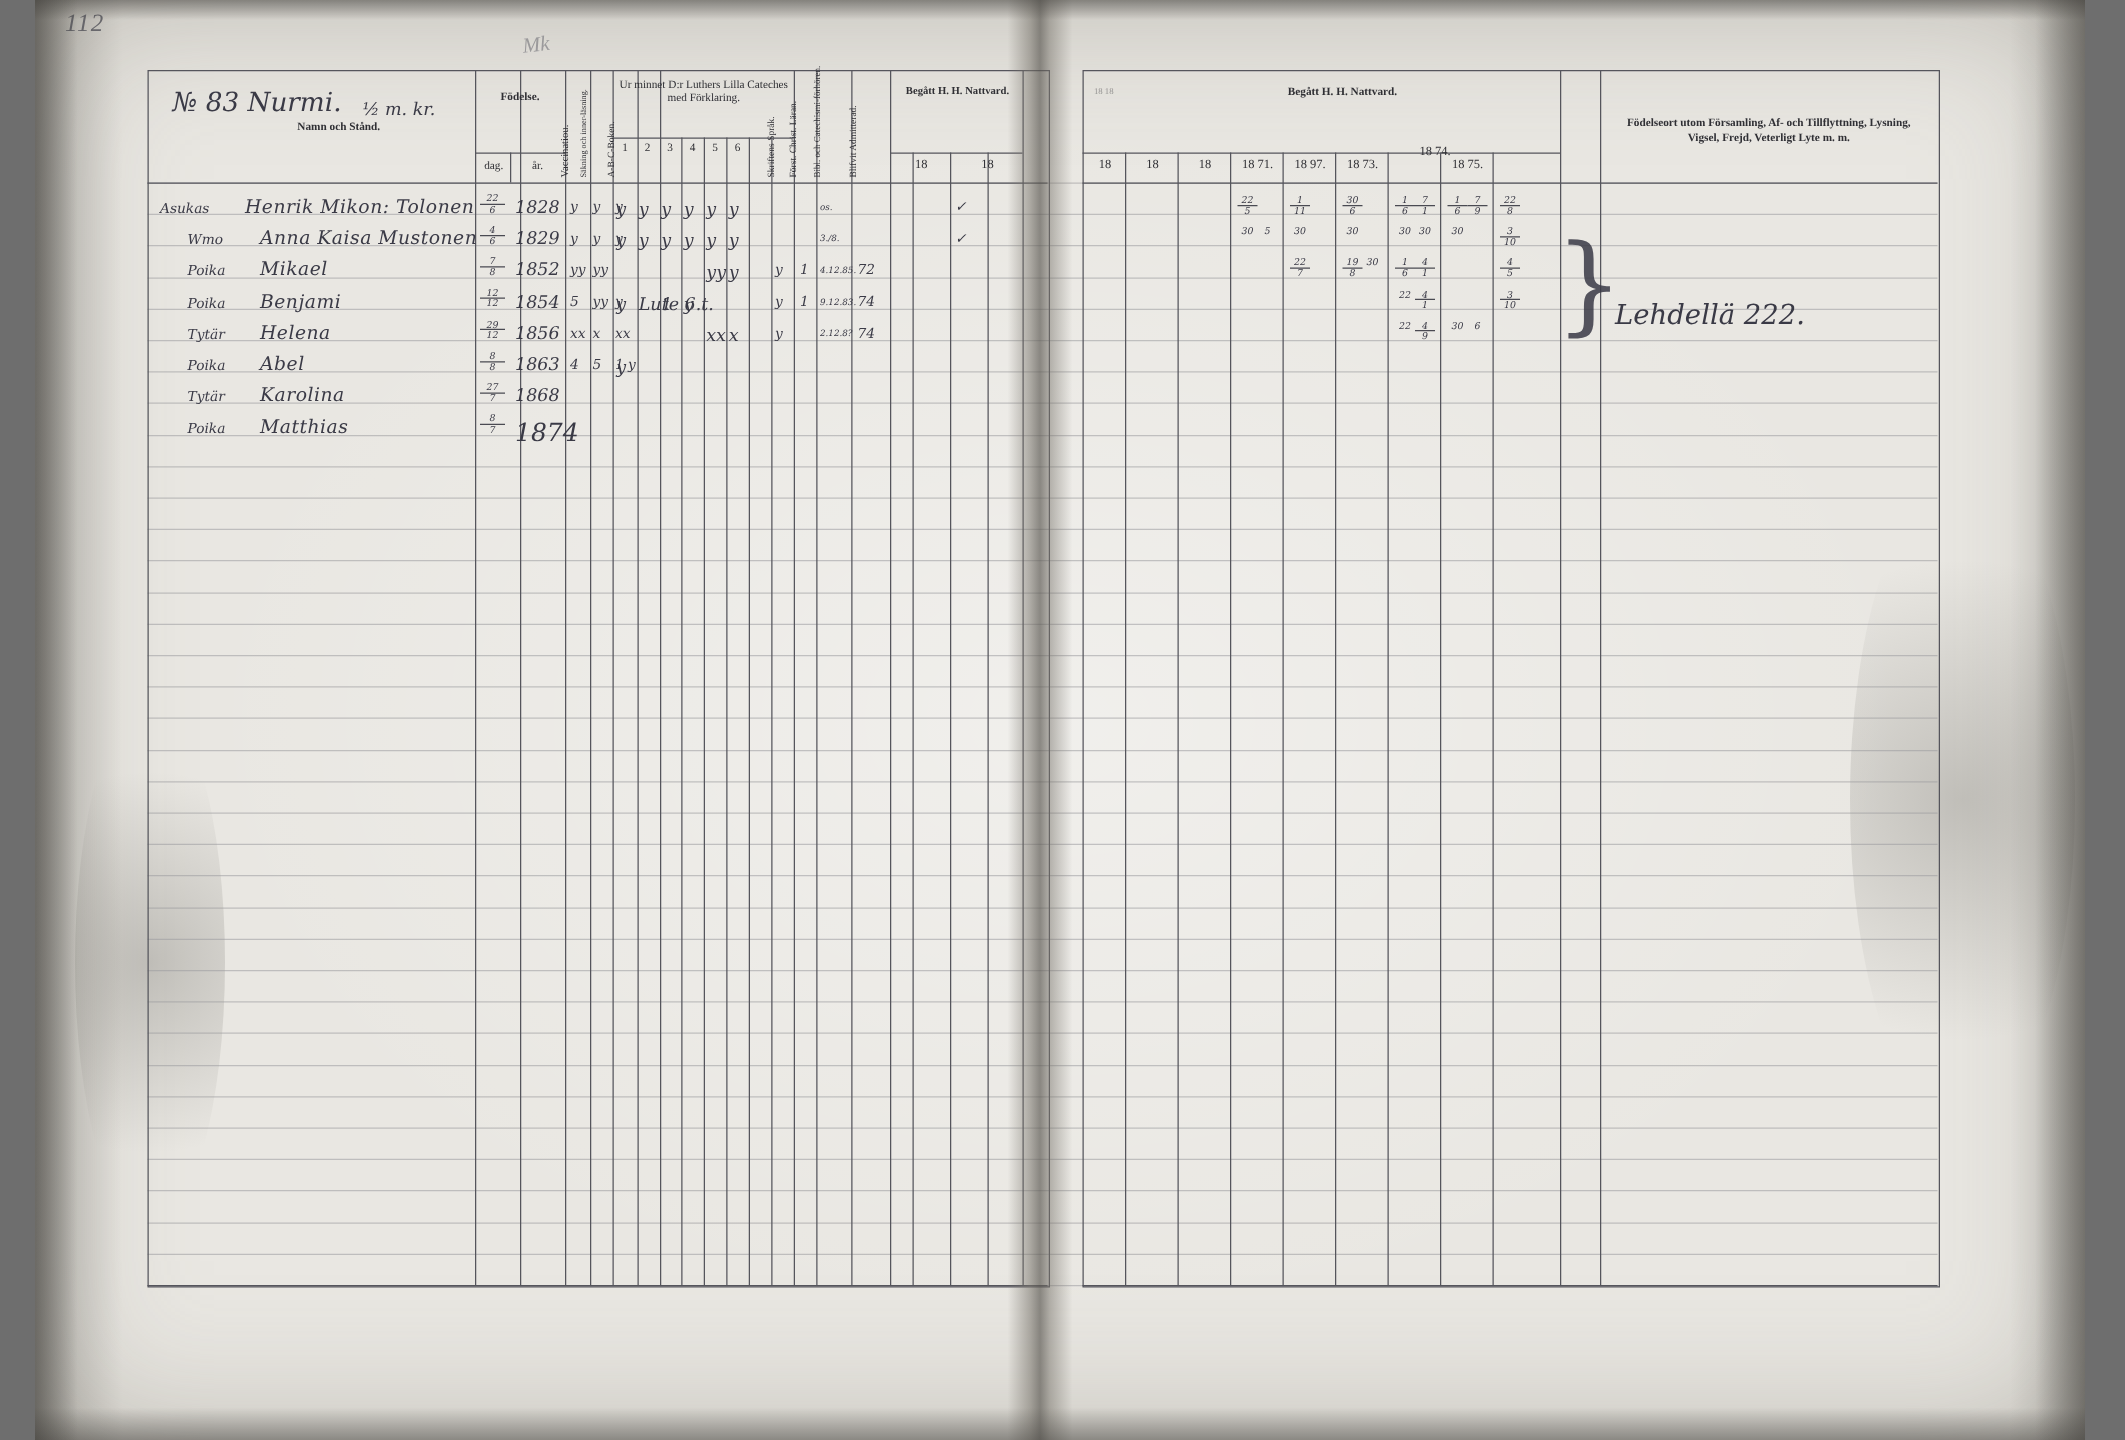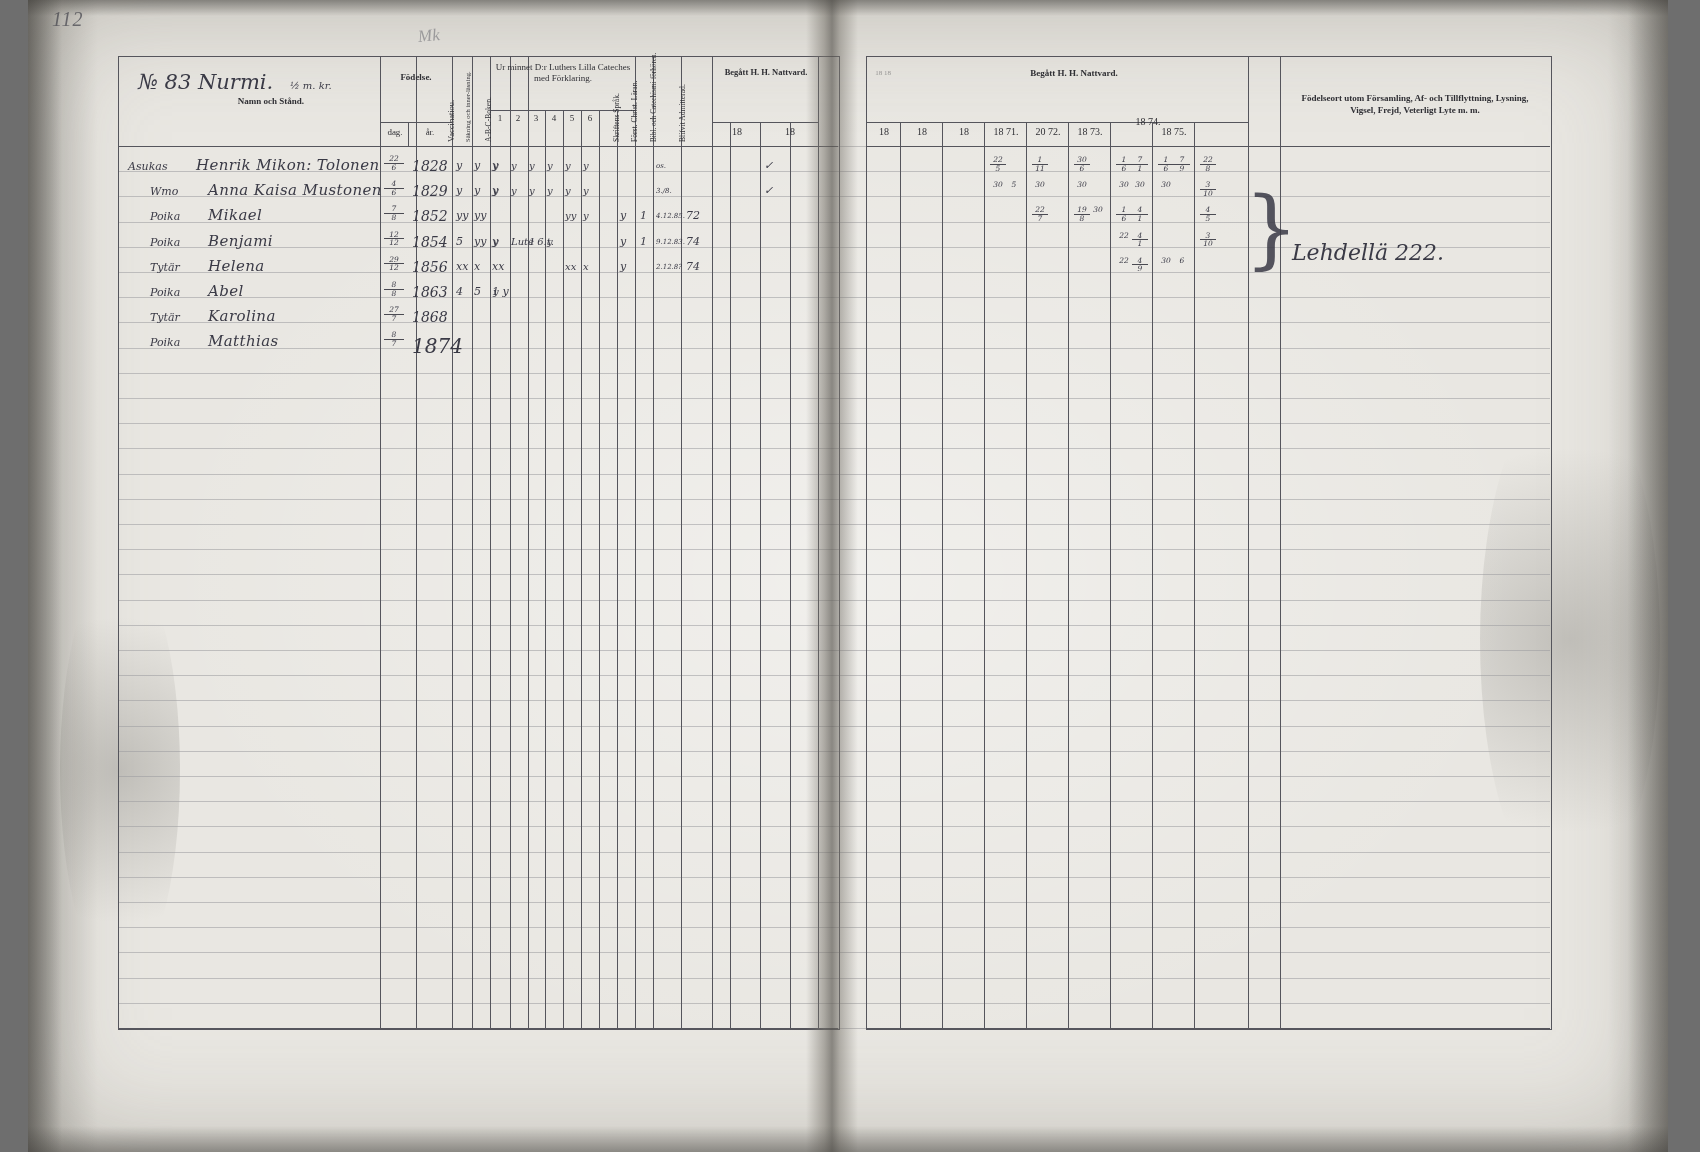--- a/index.html
+++ b/index.html
@@ -54,21 +54,21 @@
     font-family:"Liberation Serif",serif;}
 
   .vline{position:absolute;width:1px;background:#55555c;}
   .hline{position:absolute;height:1px;background:#55555c;}
 
   
   .hw{position:absolute;font-family:"DejaVu Serif",serif;font-style:italic;color:#3a3a46;
      white-space:nowrap;}
   .hw.n{font-size:15px;letter-spacing:.4px;}
   .hw.sm{font-size:11px;}
-  .hw.xs{font-size:10px;}
+  .hw.xs{font-size:14px;}
   .hw.tiny{font-size:7px;}
   .hw.big{font-size:21px;}
 
   .frac{position:absolute;font-family:"DejaVu Serif",serif;font-style:italic;
     font-size:7.5px;color:#3a3a46;text-align:center;line-height:1.0;}
   .frac b{display:block;font-weight:normal;border-bottom:1px solid #4a4a52;padding:0 1px;}
   .frac i{display:block;font-style:italic;}
 
   .brace{position:absolute;font-size:86px;color:#3a3a46;font-family:"DejaVu Serif",serif;
     line-height:1;opacity:.85;}
@@ -205,21 +205,21 @@
   <div class="vline" style="left:1248px;top:56px;height:972px;"></div>
   <div class="vline" style="left:1280px;top:56px;height:972px;"></div>
 
   <div class="hdr b" style="left:900px;top:68px;width:348px;font-size:9px;">Begått H. H. Nattvard.</div>
   <div class="hdr" style="left:866px;top:70px;width:34px;font-size:7px;opacity:.45;">18 18</div>
 
   <div class="hdr" style="left:868px;top:126px;width:32px;font-size:10px;">18</div>
   <div class="hdr" style="left:902px;top:126px;width:40px;font-size:10px;">18</div>
   <div class="hdr" style="left:944px;top:126px;width:40px;font-size:10px;">18</div>
   <div class="hdr" style="left:986px;top:126px;width:40px;font-size:10px;">18 71.</div>
-  <div class="hdr" style="left:1028px;top:126px;width:40px;font-size:10px;">20 72.</div>
+  <div class="hdr" style="left:1028px;top:126px;width:40px;font-size:10px;">18 97.</div>
   <div class="hdr" style="left:1070px;top:126px;width:40px;font-size:10px;">18 73.</div>
   <div class="hdr" style="left:1112px;top:116px;width:40px;font-size:10px;padding-left:16px;">18 74.</div>
   <div class="hdr" style="left:1154px;top:126px;width:40px;font-size:10px;">18 75.</div>
   <div class="hdr" style="left:1196px;top:126px;width:50px;font-size:10px;"></div>
 
   <div class="hdr b" style="left:1290px;top:92px;width:250px;line-height:1.35;font-size:9px;">Födelseort utom Församling, Af- och Tillflyttning, Lysning, Vigsel, Frejd, Veterligt Lyte m. m.</div>
 
   <div id="rows">
       <div class="hw sm" style="left: 128px; top: 160px;">Asukas</div>
       <div class="hw n" style="left: 196px; top: 156px;">Henrik Mikon: Tolonen</div>

